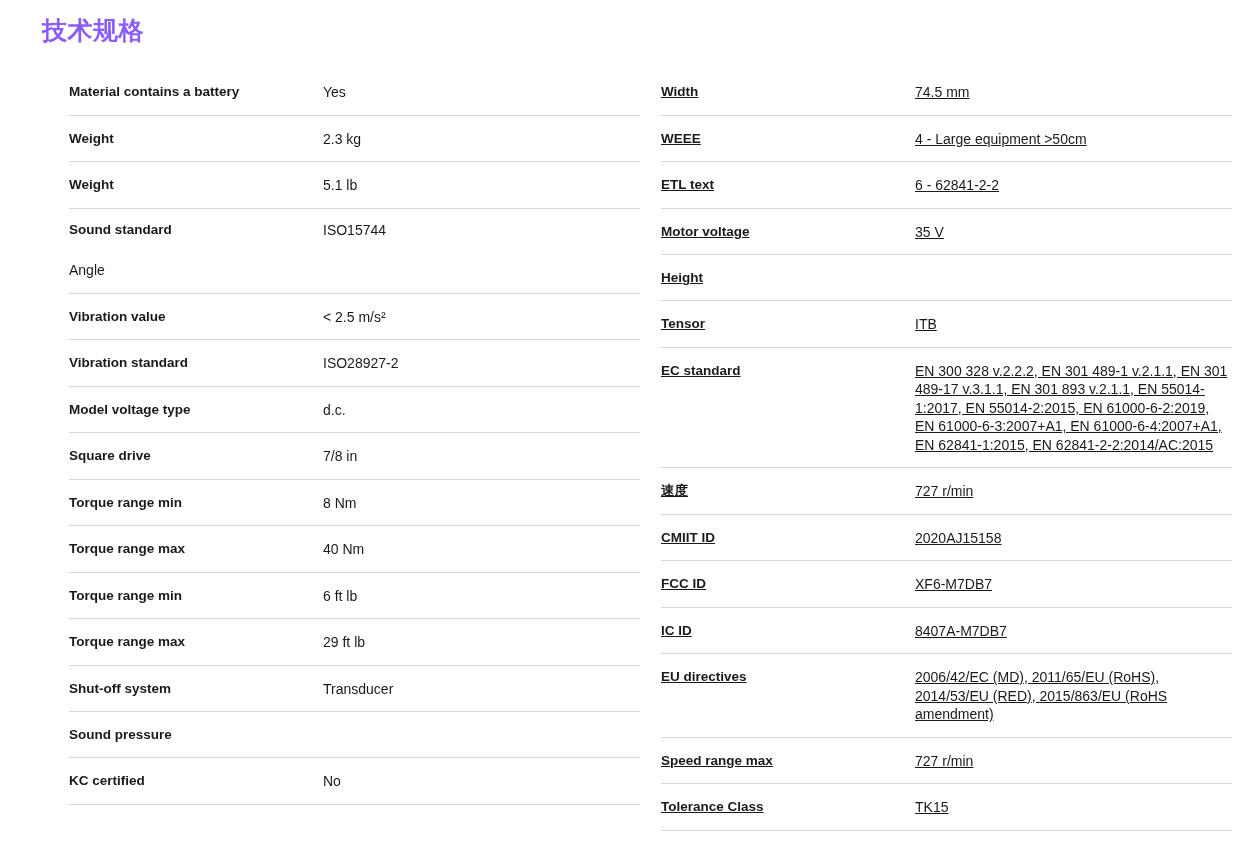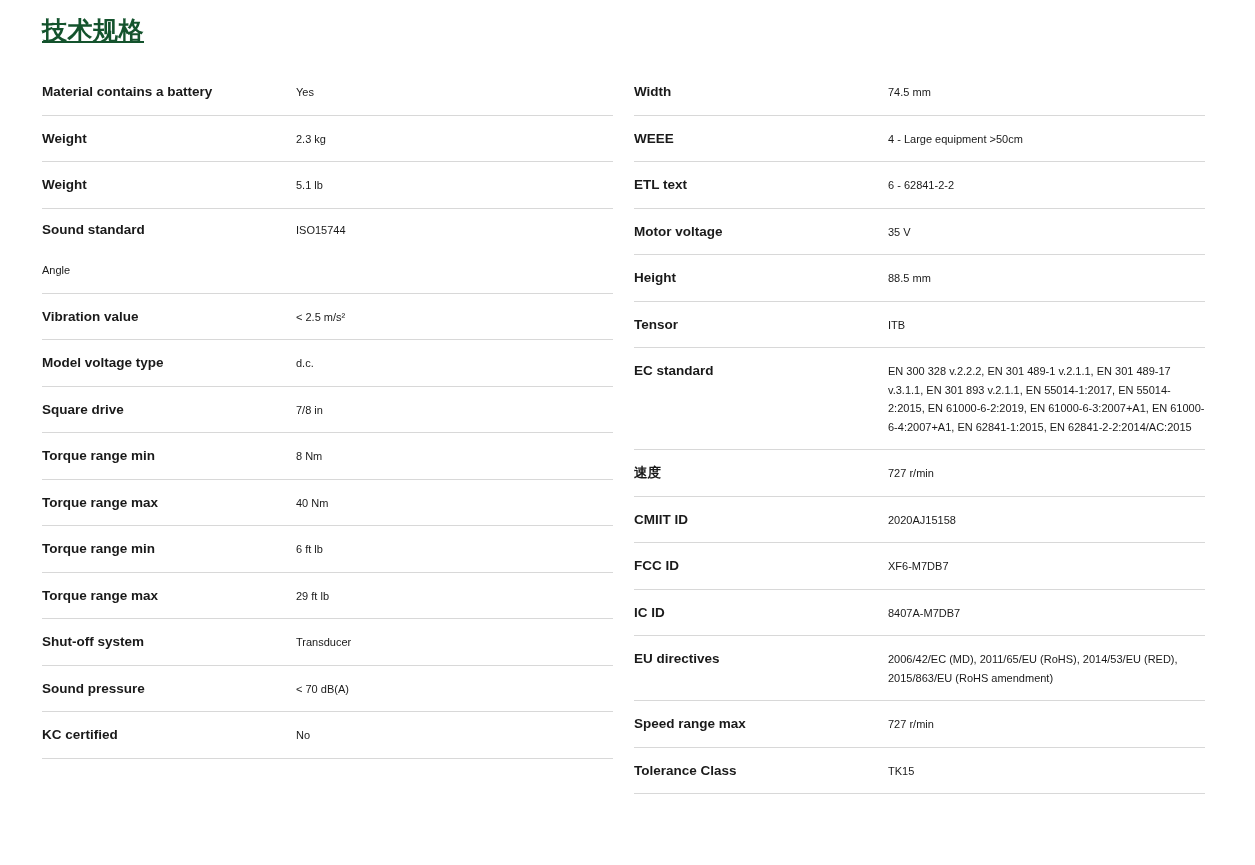--- a/index.html
+++ b/index.html
@@ -19,34 +19,35 @@
     width: 1255px;
     height: 865px;
     box-sizing: border-box;
     padding: 0 42px;
   }
   .page-title {
     font-size: 25px;
     font-weight: bold;
     letter-spacing: 0.5px;
     margin: 14px 0 22px 0;
-    color: #14532d;
-    text-decoration: underline;
+    color: #8b5cf6;
   }
   .spec-columns {
     display: flex;
     flex-direction: row;
     gap: 0;
+    margin-left: 27px;
   }
   .spec-col {
     width: 571px;
     flex: 0 0 571px;
   }
   .spec-col.right {
     margin-left: 21px;
+    text-decoration: underline;
   }
   .spec-row {
     display: flex;
     flex-direction: row;
     align-items: flex-start;
     border-bottom: 1px solid #d8d8d8;
     padding: 14px 0 13px 0;
     min-height: 22px;
     box-sizing: border-box;
   }
@@ -59,21 +60,21 @@
     width: 254px;
     font-size: 13.5px;
     font-weight: bold;
     color: #1a1a1a;
     line-height: 18px;
     padding-right: 10px;
     box-sizing: border-box;
   }
   .spec-value {
     flex: 1 1 auto;
-    font-size: 11px;
+    font-size: 14px;
     font-weight: normal;
     color: #1a1a1a;
     line-height: 18.5px;
   }
 </style>
 </head>
 <body>
 
 <div class="page">
 
@@ -99,20 +100,24 @@
         <div class="spec-value">ISO15744</div>
       </div>
       <div class="spec-row">
         <div class="spec-value">Angle</div>
       </div>
       <div class="spec-row">
         <div class="spec-label">Vibration value</div>
         <div class="spec-value">&lt; 2.5 m/s²</div>
       </div>
       <div class="spec-row">
+        <div class="spec-label">Vibration standard</div>
+        <div class="spec-value">ISO28927-2</div>
+      </div>
+      <div class="spec-row">
         <div class="spec-label">Model voltage type</div>
         <div class="spec-value">d.c.</div>
       </div>
       <div class="spec-row">
         <div class="spec-label">Square drive</div>
         <div class="spec-value">7/8 in</div>
       </div>
       <div class="spec-row">
         <div class="spec-label">Torque range min</div>
         <div class="spec-value">8 Nm</div>
@@ -128,21 +133,20 @@
       <div class="spec-row">
         <div class="spec-label">Torque range max</div>
         <div class="spec-value">29 ft lb</div>
       </div>
       <div class="spec-row">
         <div class="spec-label">Shut-off system</div>
         <div class="spec-value">Transducer</div>
       </div>
       <div class="spec-row">
         <div class="spec-label">Sound pressure</div>
-        <div class="spec-value">&lt; 70 dB(A)</div>
       </div>
       <div class="spec-row">
         <div class="spec-label">KC certified</div>
         <div class="spec-value">No</div>
       </div>
     </div>
 
     <div class="spec-col right">
       <div class="spec-row">
         <div class="spec-label">Width</div>
@@ -155,21 +159,20 @@
       <div class="spec-row">
         <div class="spec-label">ETL text</div>
         <div class="spec-value">6 - 62841-2-2</div>
       </div>
       <div class="spec-row">
         <div class="spec-label">Motor voltage</div>
         <div class="spec-value">35 V</div>
       </div>
       <div class="spec-row">
         <div class="spec-label">Height</div>
-        <div class="spec-value">88.5 mm</div>
       </div>
       <div class="spec-row">
         <div class="spec-label">Tensor</div>
         <div class="spec-value">ITB</div>
       </div>
       <div class="spec-row">
         <div class="spec-label">EC standard</div>
         <div class="spec-value">EN 300 328 v.2.2.2, EN 301 489-1 v.2.1.1, EN 301 489-17 v.3.1.1, EN 301 893 v.2.1.1, EN 55014-1:2017, EN 55014-2:2015, EN 61000-6-2:2019, EN 61000-6-3:2007+A1, EN 61000-6-4:2007+A1, EN 62841-1:2015, EN 62841-2-2:2014/AC:2015</div>
       </div>
       <div class="spec-row">

